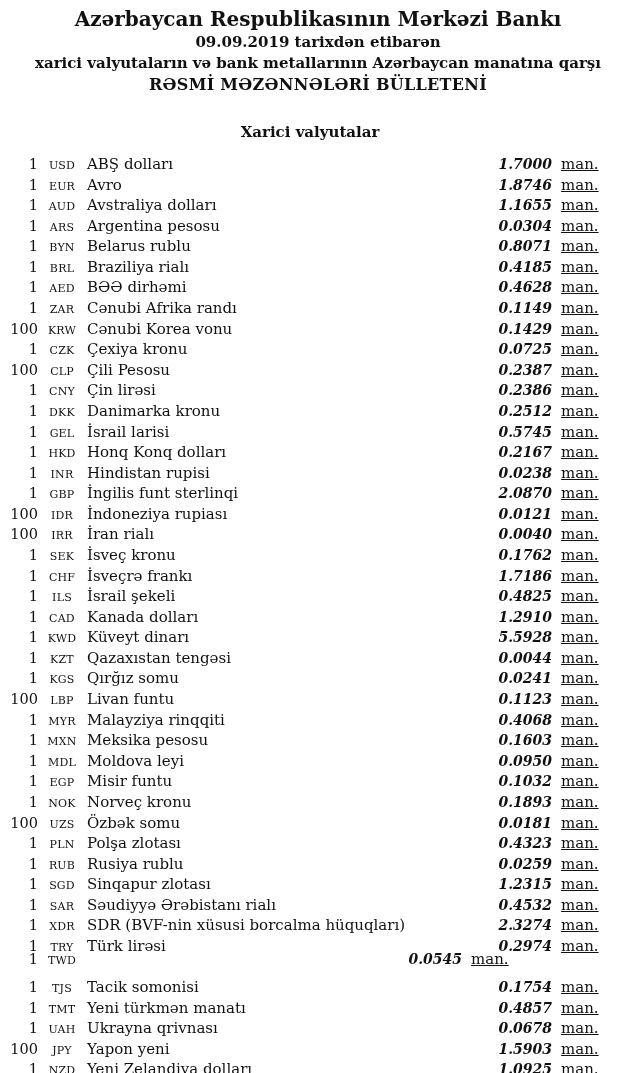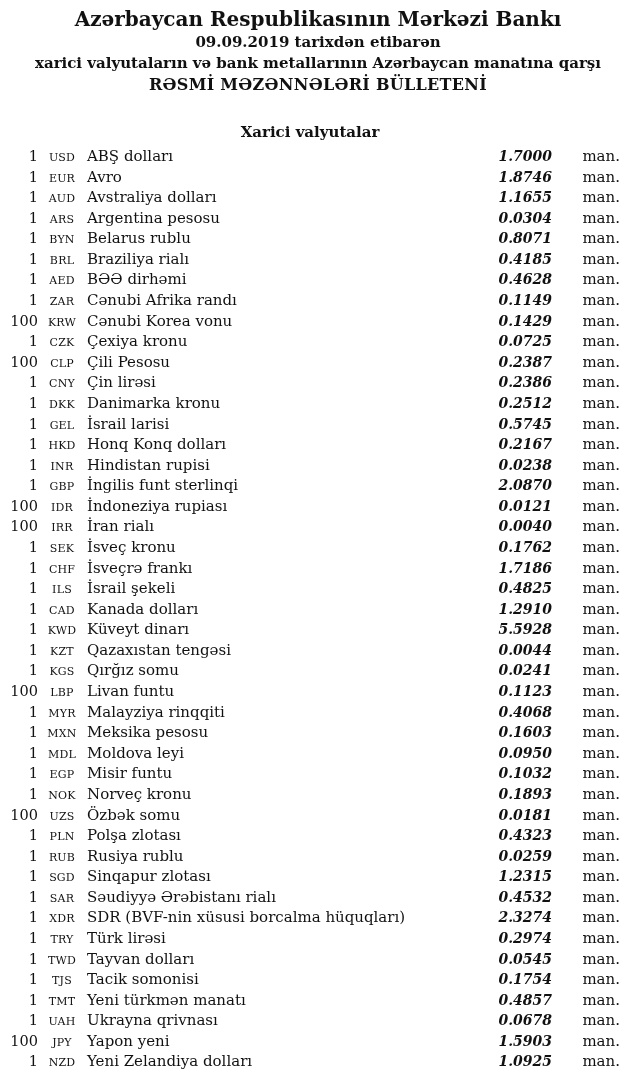--- a/index.html
+++ b/index.html
@@ -65,31 +65,33 @@
   .cell-code {
     text-align: center;
     font-size: 11px;
     letter-spacing: 0.2px;
   }
   .cell-name {
     text-align: left;
     font-size: 15px;
     padding-left: 1px;
     overflow: hidden;
+    margin-top: 8px;
   }
   .cell-rate {
     text-align: right;
     font-size: 14px;
     font-weight: bold;
     font-style: italic;
   }
   .cell-unit {
-    text-align: right;
+    text-align: left;
     font-size: 15px;
     padding-left: 9px;
+    text-decoration: underline;
   }
 </style>
 </head>
 <body>
 
 <div class="page">
 
   <div class="doc-header">
     <div class="doc-title">Azərbaycan Respublikasının Mərkəzi Bankı</div>
     <div class="doc-sub">09.09.2019 tarixdən etibarən</div>
@@ -408,21 +410,20 @@
     <span class="cell-nominal">1</span>
     <span class="cell-code">TRY</span>
     <span class="cell-name">Türk lirəsi</span>
     <span class="cell-rate">0.2974</span>
     <span class="cell-unit">man.</span>
   </div>
 
   <div class="rate-row">
     <span class="cell-nominal">1</span>
     <span class="cell-code">TWD</span>
-    <span class="cell-name">Tayvan dolları</span>
     <span class="cell-rate">0.0545</span>
     <span class="cell-unit">man.</span>
   </div>
 
   <div class="rate-row">
     <span class="cell-nominal">1</span>
     <span class="cell-code">TJS</span>
     <span class="cell-name">Tacik somonisi</span>
     <span class="cell-rate">0.1754</span>
     <span class="cell-unit">man.</span>

